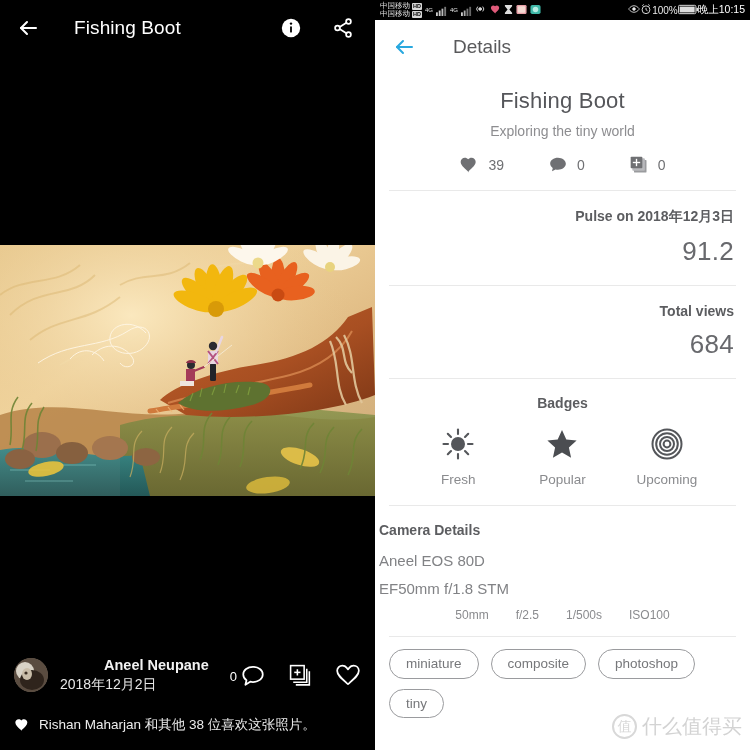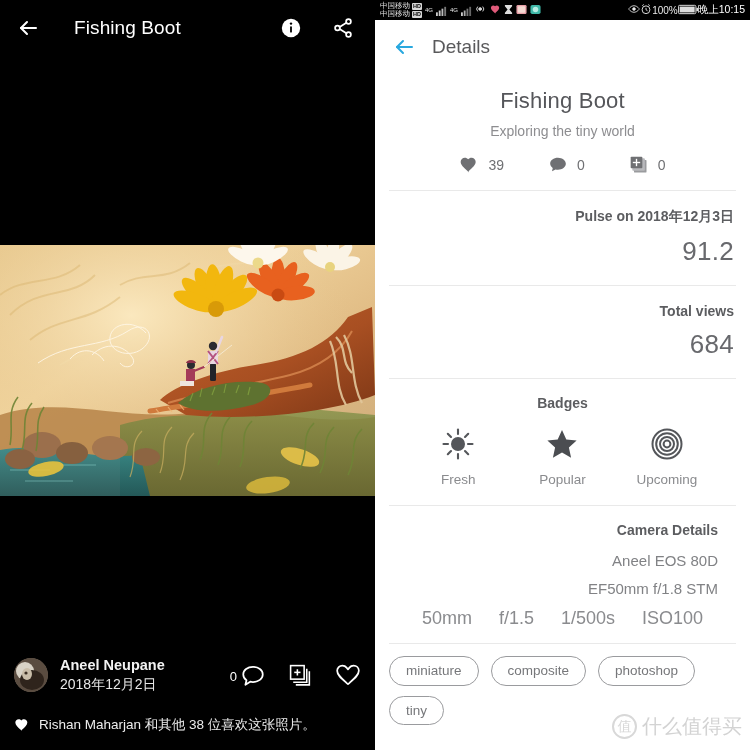--- a/index.html
+++ b/index.html
@@ -59,21 +59,21 @@
     padding:0 14px;
   }
   .avatar {
     width:34px; height:34px; border-radius:50%;
     overflow:hidden; flex:0 0 34px;
     background:#6b6055;
     position:relative;
   }
   .avatar svg { display:block; }
   .author-text { margin-left:12px; line-height:1.35; }
-  .author-name { color:#f2f2f2; font-size:14.5px; font-weight:bold; }
+  .author-name { color:#f2f2f2; font-size:14.5px; font-weight:bold;margin-left:44px; }
   .author-date { color:#e8e8e8; font-size:14px; }
   .lp-bottom-actions {
     margin-left:auto; display:flex; align-items:center; gap:22px;
     color:#fff;
   }
   .cmt-group { display:flex; align-items:flex-end; gap:3px; }
   .cmt-count { font-size:13px; color:#fff; padding-bottom:4px; }
 
   .lp-likes {
     position:absolute; bottom:8px; left:0;
@@ -110,21 +110,21 @@
   .sb-sig { display:flex; align-items:flex-end; gap:1px; }
   .sb-right { margin-left:auto; display:flex; align-items:center; gap:0; font-size:10px; }
   .sb-time { font-size:10.5px; color:#fff; }
 
   .rp-appbar {
     height:54px; display:flex; align-items:center;
     padding:0 16px;
     background:#fff;
   }
   .rp-back { width:26px; height:26px; display:flex; align-items:center; justify-content:center; cursor:pointer; }
-  .rp-title { margin-left:15px; font-size:19px; color:#59595b; }
+  .rp-title { margin-left:36px; font-size:19px; color:#59595b; }
 
   .rp-scroll { height:676px; overflow:hidden; background:#fff; }
   .divider { height:1px; background:#e9e9e9; margin:0 14px; }
 
   .hero { text-align:center; padding:14px 16px 12px; }
   .hero-title { font-size:22px; color:#55565a; letter-spacing:.2px; }
   .hero-sub { font-size:14px; color:#8d8d90; margin-top:9px; }
   .hero-stats {
     display:flex; align-items:center; justify-content:center;
     gap:44px; margin-top:16px; margin-bottom:3px;
@@ -136,25 +136,25 @@
   .block-label { font-size:14px; color:#5c5d60; font-weight:bold; }
   .block-value { font-size:26px; color:#68696d; margin-top:10px; letter-spacing:.3px; }
 
   .badges { padding:16px 31px 18px; text-align:center; }
   .badges-title { font-size:14px; color:#5c5d60; font-weight:bold; }
   .badge-row { display:flex; justify-content:space-around; margin-top:16px; }
   .badge { display:flex; flex-direction:column; align-items:center; width:92px; cursor:pointer;}
   .badge-ico { height:34px; display:flex; align-items:center; justify-content:center; }
   .badge-name { margin-top:11px; font-size:13.5px; color:#8a8b8e;text-align:center; }
 
-  .camera { padding:16px 32px 14px; text-align:right; }
+  .camera { padding:16px 4px 14px; text-align:left; }
   .camera-title { font-size:14px; color:#5c5d60; font-weight:bold; }
   .camera-body { font-size:15px; color:#818285; margin-top:14px; }
   .camera-line { margin-bottom:11px; }
-  .camera-exif { display:flex; justify-content:center; gap:27px; font-size:18px; color:#8a8b8e; }
+  .camera-exif { display:flex; justify-content:center; gap:27px; font-size:12px; color:#8a8b8e; }
 
   .tags { padding:12px 14px 10px; display:flex; flex-wrap:wrap; gap:10px 12px; }
   .tag {
     border:1.4px solid #9a9b9e; border-radius:20px;
     padding:6px 16px; font-size:13.5px; color:#76777a;
     background:#fff; cursor:pointer; line-height:1.15;
   }
 
   .watermark {
     position:absolute; right:8px; bottom:10px;
@@ -628,21 +628,21 @@
 
     <div class="divider"></div>
 
     <div class="camera">
       <div class="camera-title">Camera Details</div>
       <div class="camera-body">
         <div class="camera-line">Aneel EOS 80D</div>
         <div class="camera-line">EF50mm f/1.8 STM</div>
         <div class="camera-exif">
           <span>50mm</span>
-          <span>f/1.5</span>
+          <span>f/2.5</span>
           <span>1/500s</span>
           <span>ISO100</span>
         </div>
       </div>
     </div>
 
     <div class="divider"></div>
 
     <div class="tags">
       <span class="tag">miniature</span>

